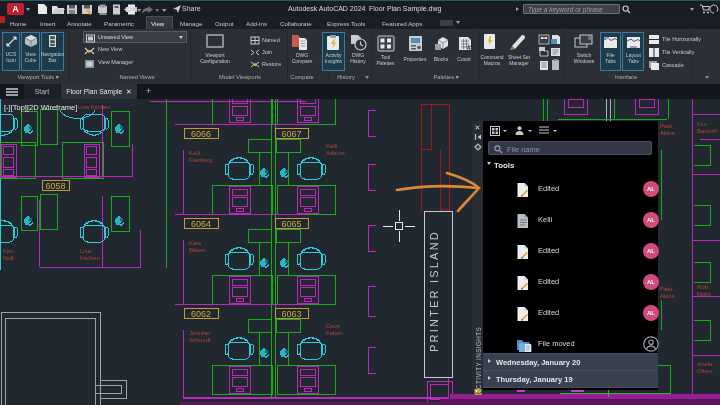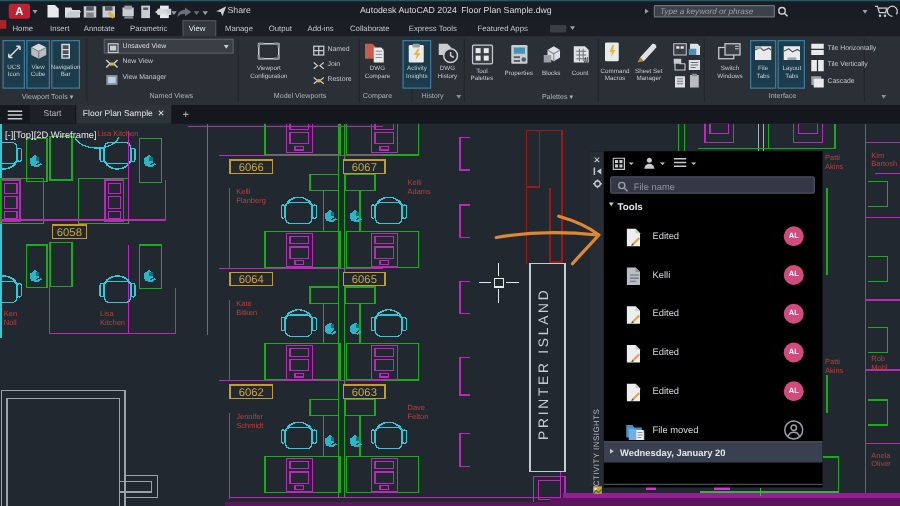--- a/index.html
+++ b/index.html
@@ -22,21 +22,21 @@
 .hl{background:#1c3c4c;border:1px solid #3a7a9e}
 .smalltext{font-size:5.5px;color:#c6cacf;white-space:nowrap}
 
 #tabbar{position:absolute;left:0;top:84px;width:720px;height:15px;background:#14171b}
 
 #canvas{position:absolute;left:0;top:99px;width:720px;height:306px}
 
 #panel{position:absolute;left:472px;top:121px;width:186px;height:269px;background:#000000;display:flex}
 #pstrip{width:11px;height:100%;background:#282c34;position:relative;flex:none}
 #pmain{position:relative;flex:1}
-.prow{position:absolute;left:0;width:175px;height:31px}
+.prow{position:absolute;left:16px;width:175px;height:31px}
 .picon{position:absolute;left:17px;top:8px}
 .plabel{position:absolute;left:39px;top:10px;font-size:7.5px;color:#d6d9dd}
 .pbadge{position:absolute;left:144px;top:7.5px;width:16px;height:16px;border-radius:50%;background:#d24b7d;color:#fff;font-size:6px;font-weight:bold;text-align:center;line-height:16px}
 .pdate{position:absolute;left:0;width:175px;height:17px;border-top:1px solid #4a4e5a;background:#394050;font-size:7.5px;font-weight:bold;color:#e3e6ea}
 
 #avito{position:absolute;left:596px;top:352px;width:124px;height:53px}
 </style></head>
 <body>
 <div id="app">
 
@@ -656,20 +656,24 @@
             <circle cx="8" cy="8" r="7.2" fill="none" stroke="#9ba1ab" stroke-width="1.2"></circle>
             <circle cx="8" cy="6.2" r="2.2" fill="none" stroke="#9ba1ab" stroke-width="1.2"></circle>
             <path d="M3.5 13 a4.8 4.8 0 0 1 9 0" fill="none" stroke="#9ba1ab" stroke-width="1.2"></path>
           </svg>
         </div>
 
    <div class="pdate" style="top:232px">
           <span class="abs" style="left:5px;top:5px;width:0;height:0;border-top:2.5px solid transparent;border-bottom:2.5px solid transparent;border-left:3px solid #c6c9ce"></span>
           <span class="abs" style="left:13px;top:4px">Wednesday, January 20</span>
         </div>
+   <div class="pdate" style="top:249px">
+          <span class="abs" style="left:5px;top:5px;width:0;height:0;border-top:2.5px solid transparent;border-bottom:2.5px solid transparent;border-left:3px solid #c6c9ce"></span>
+          <span class="abs" style="left:13px;top:4px">Thursday, January 19</span>
+        </div>
    <div class="abs" style="left:0;top:266px;width:175px;height:3px;border-top:1px solid #4a4e5a"></div>
  </div>
 </div>
 
 <svg class="abs" style="left:385px;top:165px;z-index:30" width="105" height="50" viewBox="0 0 105 50">
   <path d="M12 25 C 35 21 65 20 93 23" fill="none" stroke="#dd8836" stroke-width="2.6" stroke-linecap="round"></path>
   <path d="M62 8 C 76 12 88 18 94 23 C 87 31 79 39 73 46" fill="none" stroke="#dd8836" stroke-width="2.6" stroke-linecap="round"></path>
 </svg>
 
 

